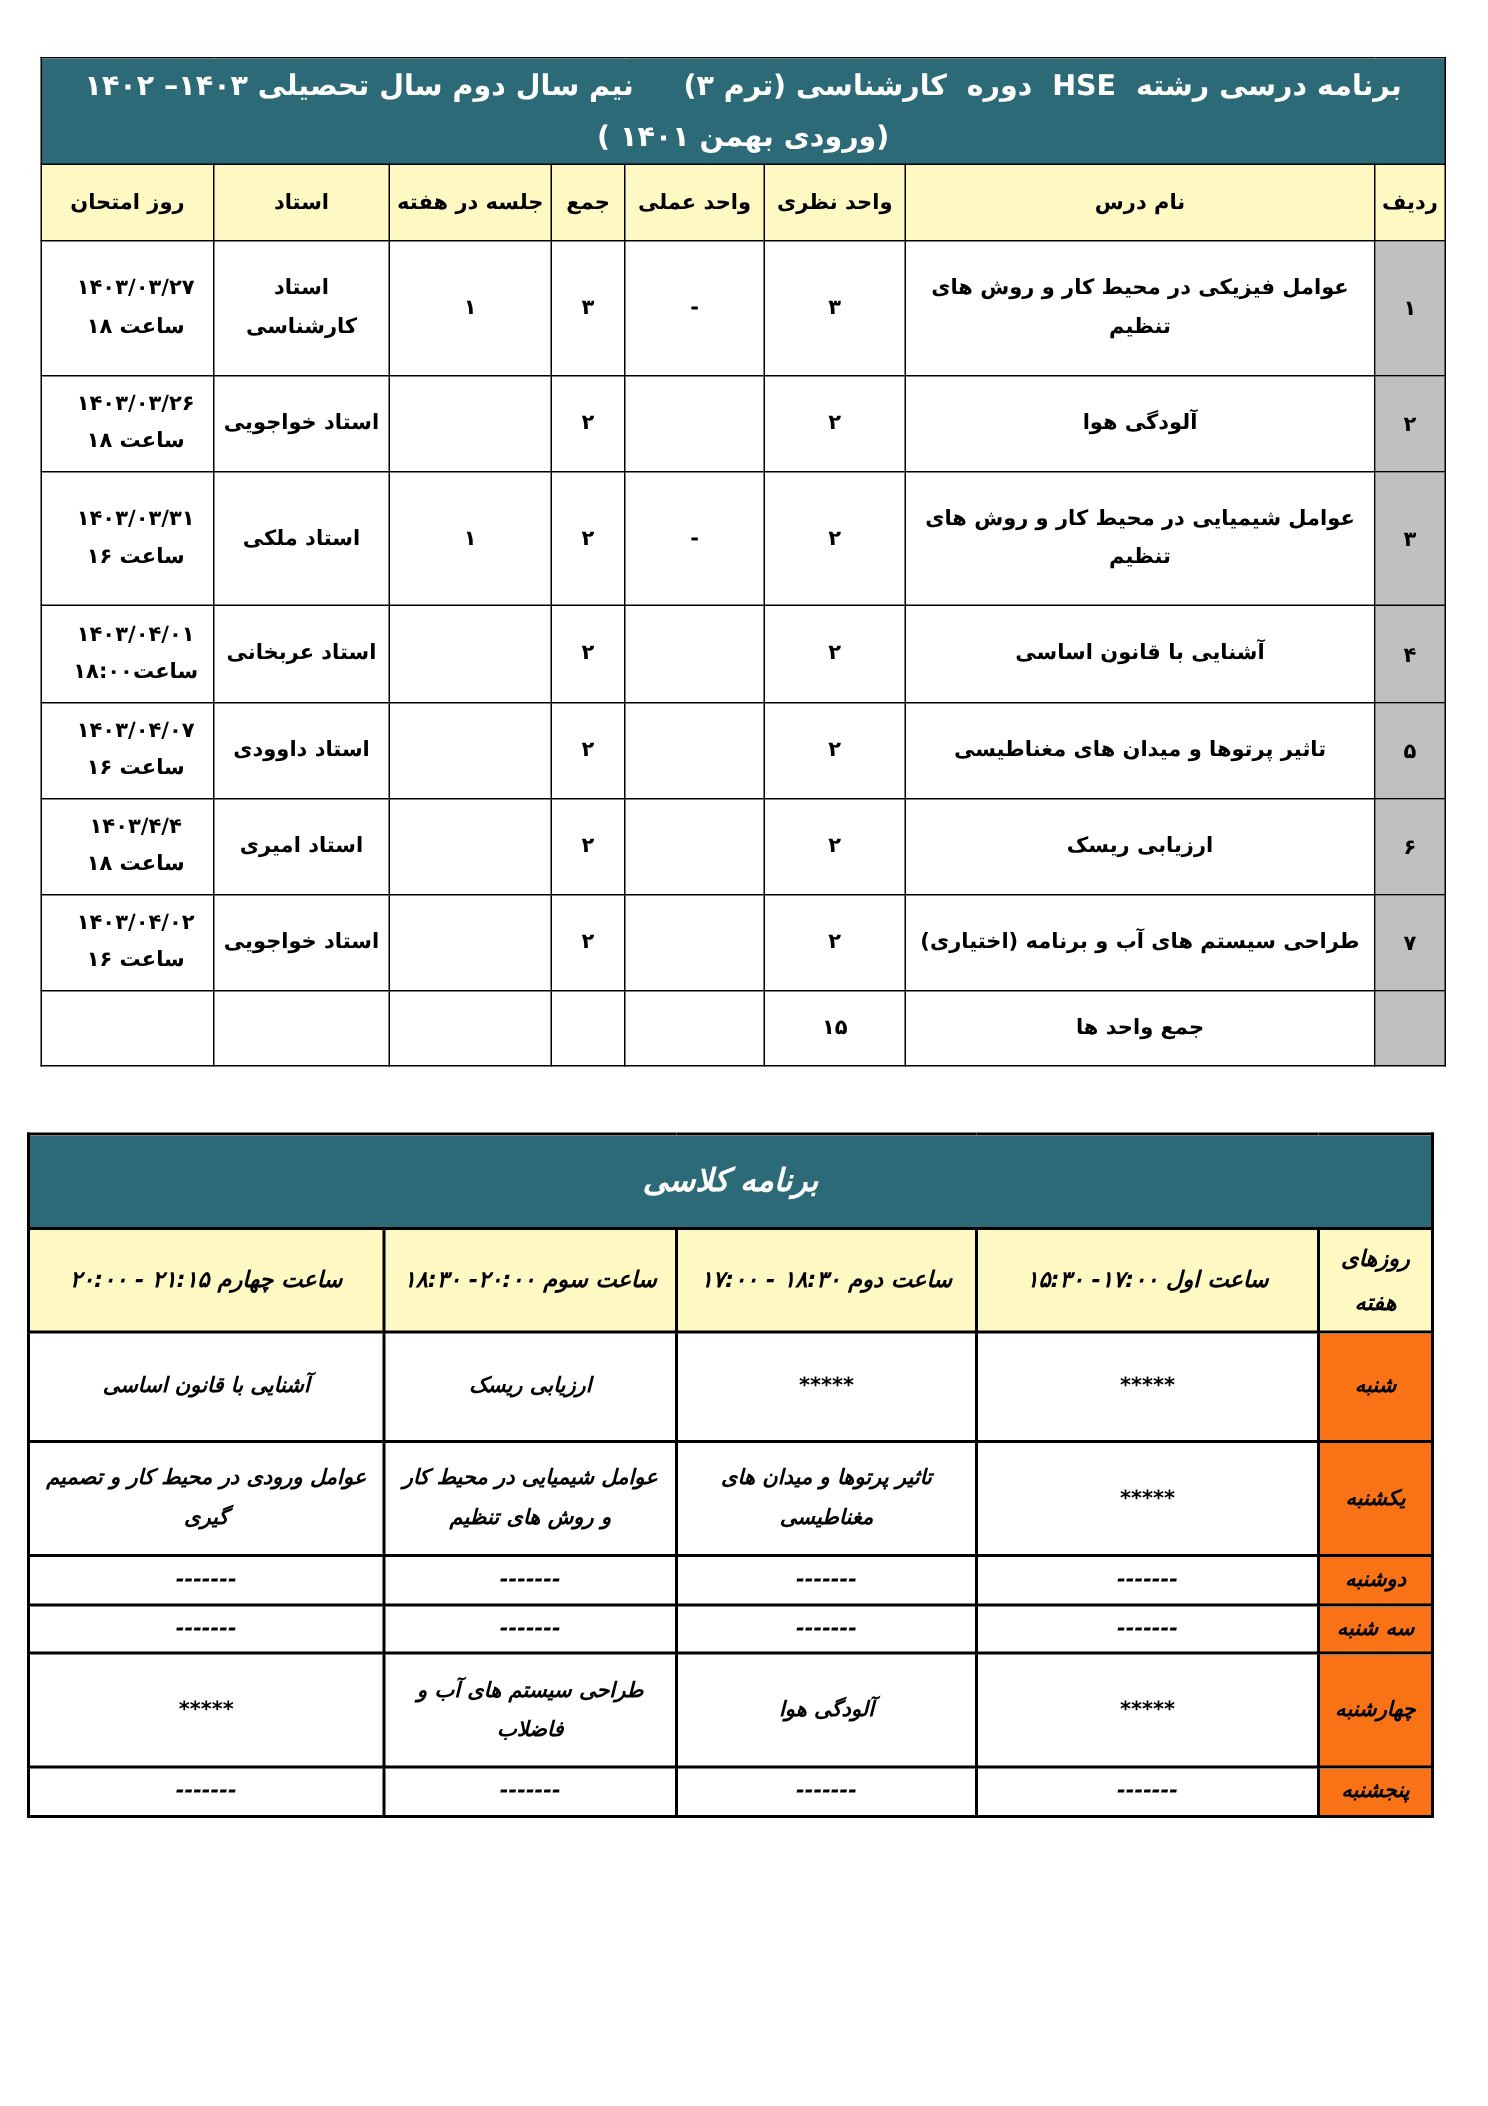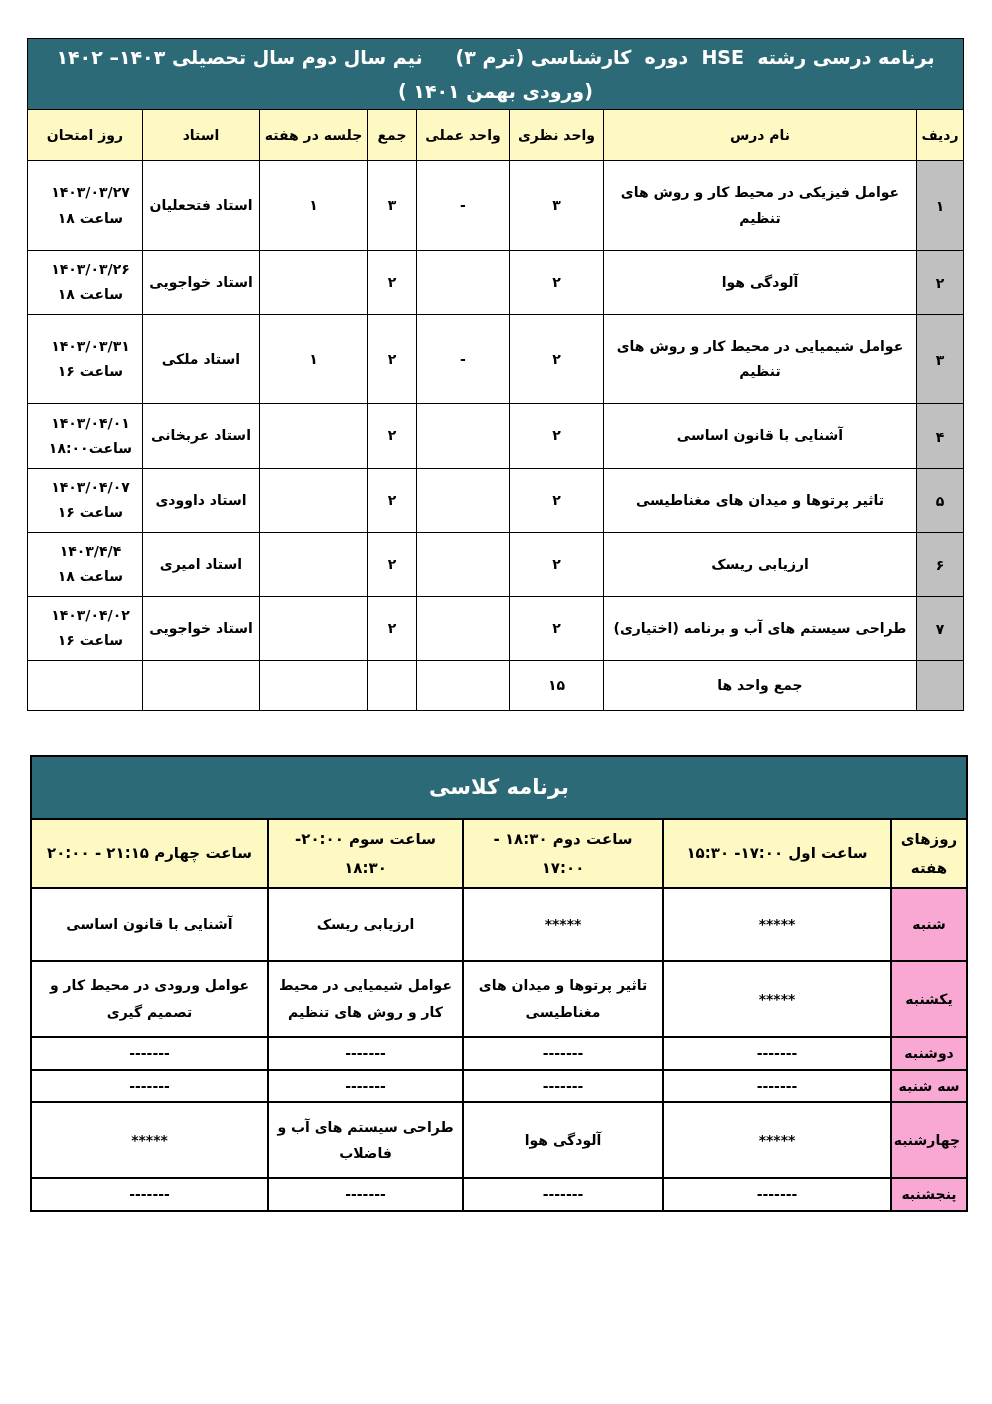--- a/index.html
+++ b/index.html
@@ -2,42 +2,42 @@
 <html lang="fa" dir="rtl"><head>
 <meta charset="utf-8">
 <style>
   html,body{margin:0;padding:0;background:#ffffff;}
   .sheet{
     position:relative;width:828px;height:1404px;background:#ffffff;
     font-family:"DejaVu Sans",sans-serif;color:#000;direction:rtl;
   }
   table{border-collapse:collapse;table-layout:fixed;direction:rtl;}
   .t1{position:absolute;right:28px;top:38px;width:936px;}
-  .t2{position:absolute;right:24px;top:755px;width:936px;}
+  .t2{position:absolute;right:36px;top:755px;width:936px;font-style:italic;}
   td{border:1.5px solid #000;overflow:hidden;}
   .t2 td{border-width:2px;}
   .titlebar{
     background:#2d6a78;color:#ffffff;font-weight:bold;text-align:center;
     vertical-align:middle;white-space:pre-wrap;
   }
   .t1 .titlebar{height:54px;font-size:19px;}
   .t2 .titlebar{height:57px;font-size:21px;letter-spacing:1px;}
   .hdr td{
     background:#fef9c3;font-weight:bold;text-align:center;vertical-align:middle;
     font-size:14.5px;line-height:1.6;
   }
   .t1 .hdr td{height:48px;}
   .t2 .hdr td{height:63px;font-size:15px;}
   .t1 td{font-weight:bold;font-size:14px;text-align:center;vertical-align:middle;line-height:1.8;}
   .cell-num{background:#c0c0c0;vertical-align:top;padding-top:4px;font-size:14px;}
   .cell-name{text-align:right;padding:19px 8px;}
   .exam{font-size:13px;line-height:2;padding-left:12px;}
   .sumlabel{font-size:15px;}
   .t2 td{font-weight:bold;font-size:14px;text-align:center;vertical-align:middle;line-height:1.9;padding:2px 6px;}
-  .day{background:#f9a8d4;font-size:15px;padding:2px 2px;}
+  .day{background:#f97316;font-size:15px;padding:2px 2px;}
 </style>
 </head>
 <body>
 
 <div class="sheet">
 
   <table class="t1">
     <colgroup>
       <col style="width:47px">
         <col style="width:313px">
@@ -63,21 +63,21 @@
       <td>روز امتحان</td>
     </tr>
 
     <tr style="height:58px">
       <td class="cell-num">۱</td>
       <td class="cell-name">عوامل فیزیکی در محیط کار و روش های تنظیم</td>
       <td>۳</td>
       <td>-</td>
       <td>۳</td>
       <td>۱</td>
-      <td>استاد فتحعلیان</td>
+      <td>استاد کارشناسی</td>
       <td class="exam">
         <div>۱۴۰۳/۰۳/۲۷</div>
         <div>ساعت ۱۸</div>
       </td>
     </tr>
 
     <tr style="height:58px">
       <td class="cell-num">۲</td>
       <td class="cell-name">آلودگی هوا</td>
       <td>۲</td>

